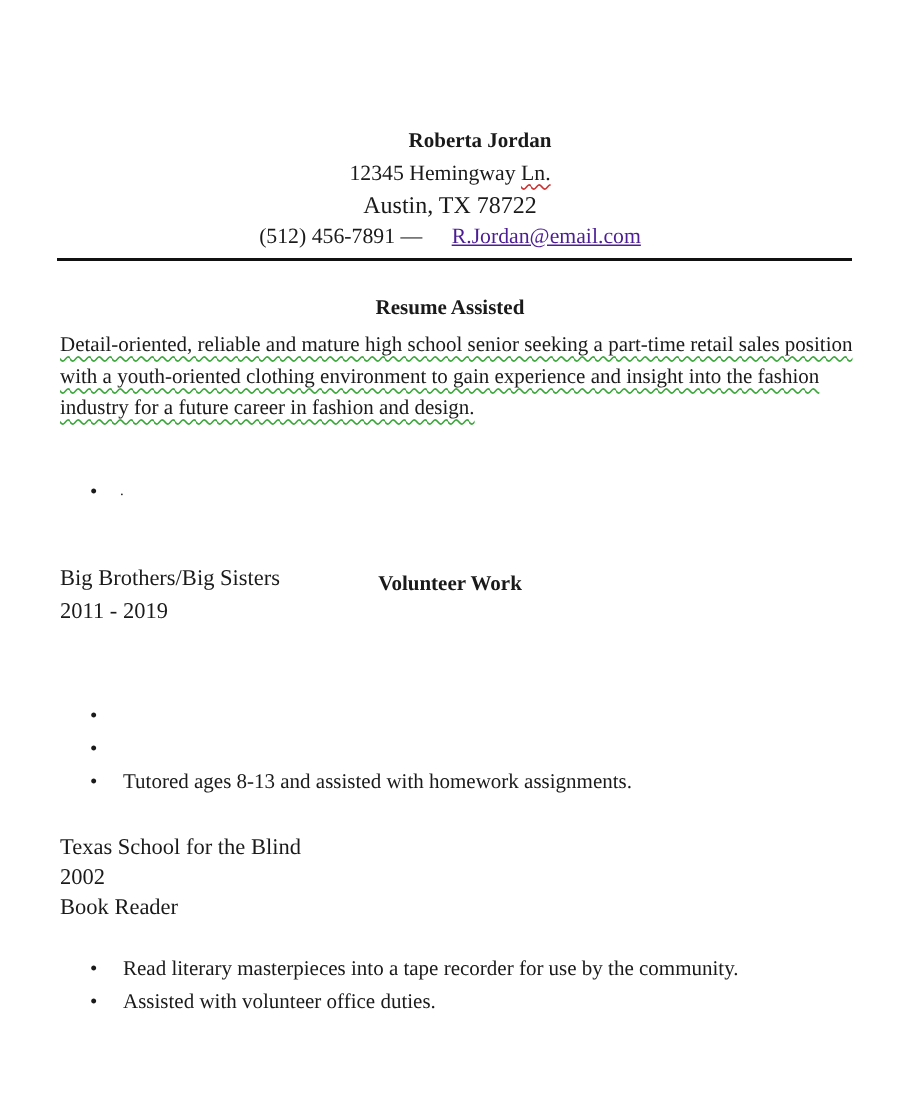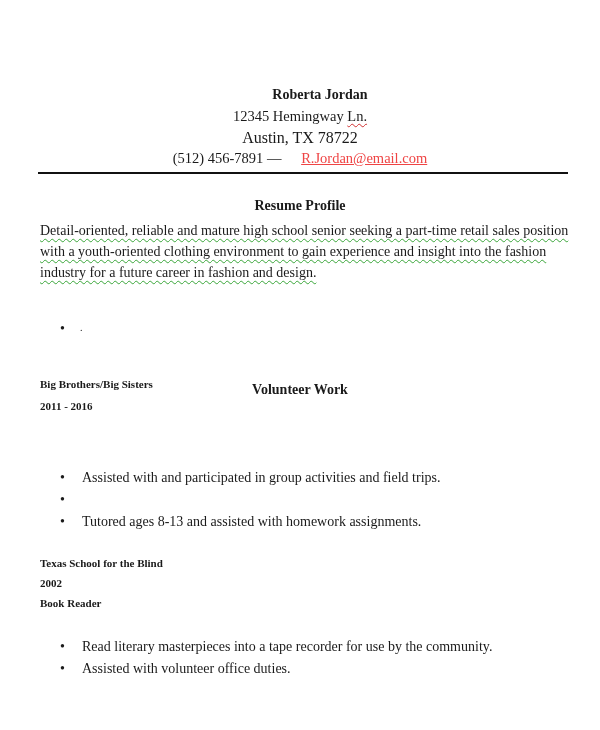--- a/index.html
+++ b/index.html
@@ -4,30 +4,30 @@
 <style>
   html, body { margin:0; padding:0; background:#ffffff; }
   body { width:600px; height:730px; position:relative; overflow:hidden;
          font-family:"Liberation Serif", "DejaVu Serif", serif; color:#1a1a1a; font-size:14px; }
   .center { position:absolute; left:0; width:600px; text-align:center; }
   .abs { position:absolute; }
   .name { top:87px; font-weight:bold; font-size:14px;padding-left:20px; }
   .addr1 { top:108px; font-size:14.5px; }
   .addr2 { top:129px; font-size:16px; }
   .contact { top:150px; font-size:14.5px; }
-  .contact a { color:#ef4444; text-decoration:underline;margin-left:16px; }
+  .contact a { color:#4c1d95; text-decoration:underline;margin-left:16px; }
   .spell-red { text-decoration: underline wavy #d03030; text-decoration-thickness:1px; text-underline-offset:2px;margin-top:16px; }
   .rule { position:absolute; left:38px; width:530px; top:172px; height:2px; background:#111; }
   .sec-title { font-weight:bold; font-size:14px; }
   .profile-title { top:198px; }
   .profile-text { left:40px; top:220px; width:535px; font-size:14px; line-height:21px;
                   text-decoration: underline wavy #3aa63a; text-decoration-thickness:1px; text-underline-offset:3px; }
   .bullet-dot { position:absolute; font-size:14px; }
   .vol-title { top:382px; }
-  .org { left:40px; font-weight:bold; font-size:11px; }
+  .org { left:40px; font-weight:normal; font-size:15px; }
   ul.items { position:absolute; left:40px; margin:0; padding:0; list-style:none; }
   ul.items li { position:relative; padding-left:42px; height:22px; line-height:22px; font-size:14px; }
   ul.items li .dot { position:absolute; left:20px; top:0; }
 </style>
 </head>
 <body>
 
 <div>
 
   <div class="center name">Roberta Jordan</div>
@@ -37,34 +37,34 @@
   </div>
 
   <div class="center addr2">Austin, TX 78722</div>
 
   <div class="center contact">
     <span>(512) 456-7891 — </span><a>R.Jordan@email.com</a>
   </div>
 
   <div class="rule"></div>
 
-  <div class="center sec-title profile-title">Resume Profile</div>
+  <div class="center sec-title profile-title">Resume Assisted</div>
 
   <div class="abs profile-text">Detail-oriented, reliable and mature high school senior seeking a part-time retail sales position with a youth-oriented clothing environment to gain experience and insight into the fashion industry for a future career in fashion and design.</div>
 
   <span class="bullet-dot" style="left:60px; top:321px;">•</span>
   <span class="bullet-dot" style="left:80px; top:322px; font-size:10px;">.</span>
 
   <div class="center sec-title vol-title">Volunteer Work</div>
 
   <div class="abs org" style="top:378px;">Big Brothers/Big Sisters</div>
-  <div class="abs org" style="top:400px;">2011 - 2016</div>
+  <div class="abs org" style="top:400px;">2011 - 2019</div>
 
   <ul class="items" style="top:467px;">
-    <li><span class="dot">•</span><span>Assisted with and participated in group activities and field trips.</span></li>
+    <li><span class="dot">•</span></li>
     <li><span class="dot">•</span></li>
     <li><span class="dot">•</span><span>Tutored ages 8-13 and assisted with homework assignments.</span></li>
   </ul>
 
   <div class="abs org" style="top:557px;">Texas School for the Blind</div>
   <div class="abs org" style="top:577px;">2002</div>
   <div class="abs org" style="top:597px;">Book Reader</div>
 
   <ul class="items" style="top:636px;">
     <li><span class="dot">•</span><span>Read literary masterpieces into a tape recorder for use by the community.</span></li>

